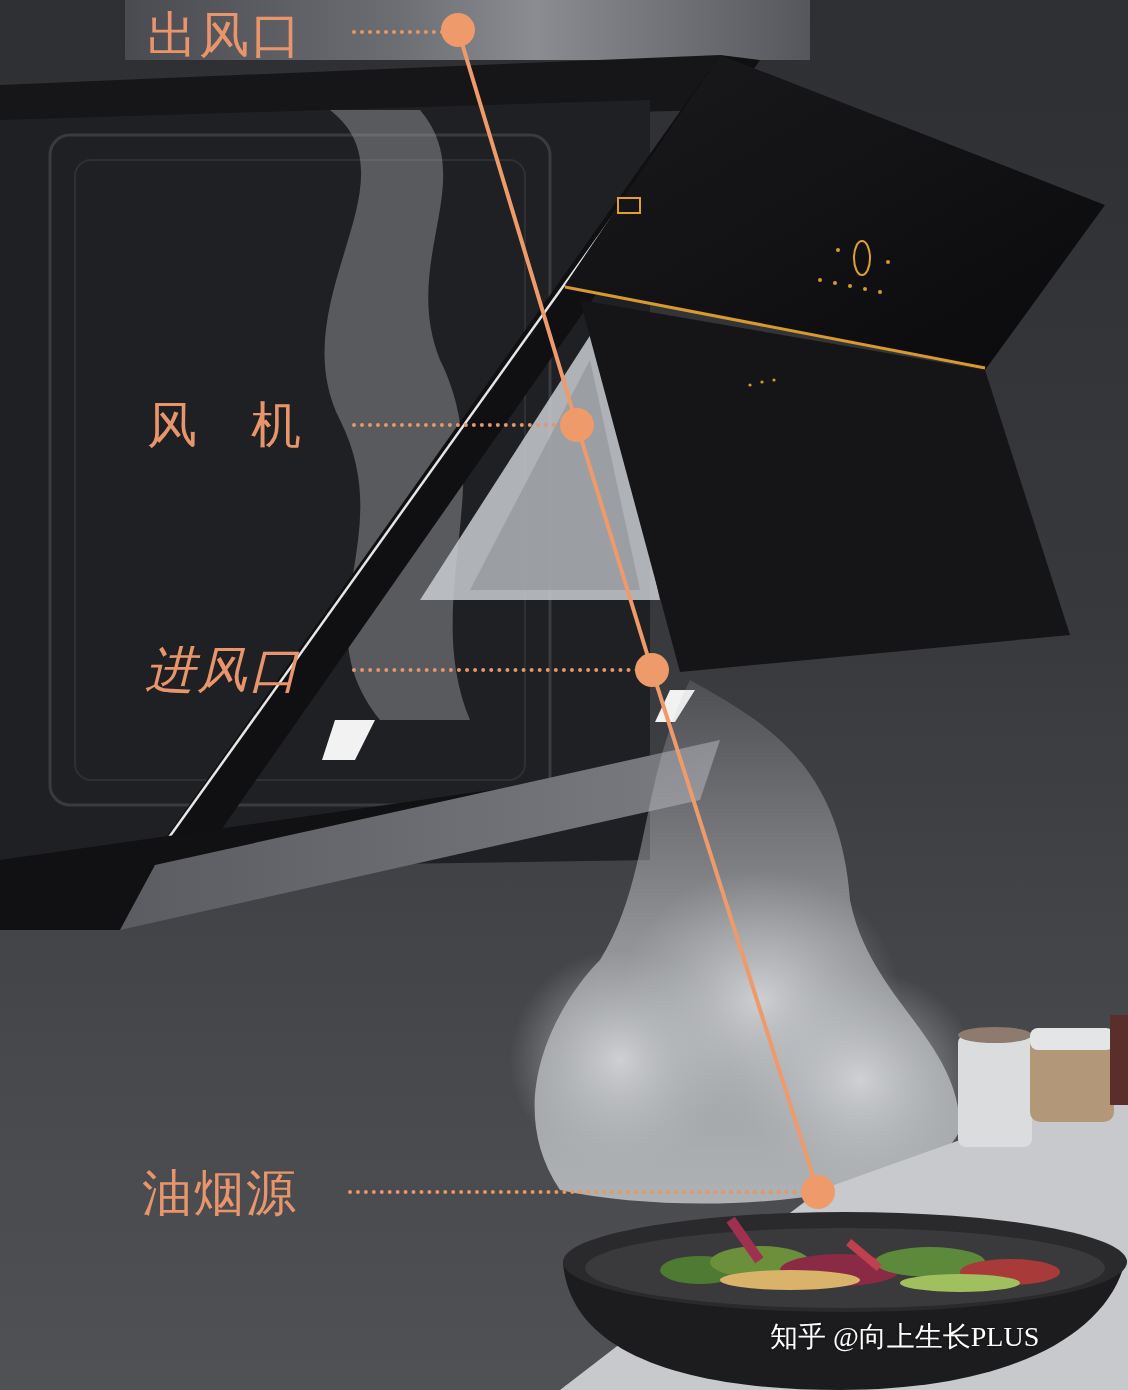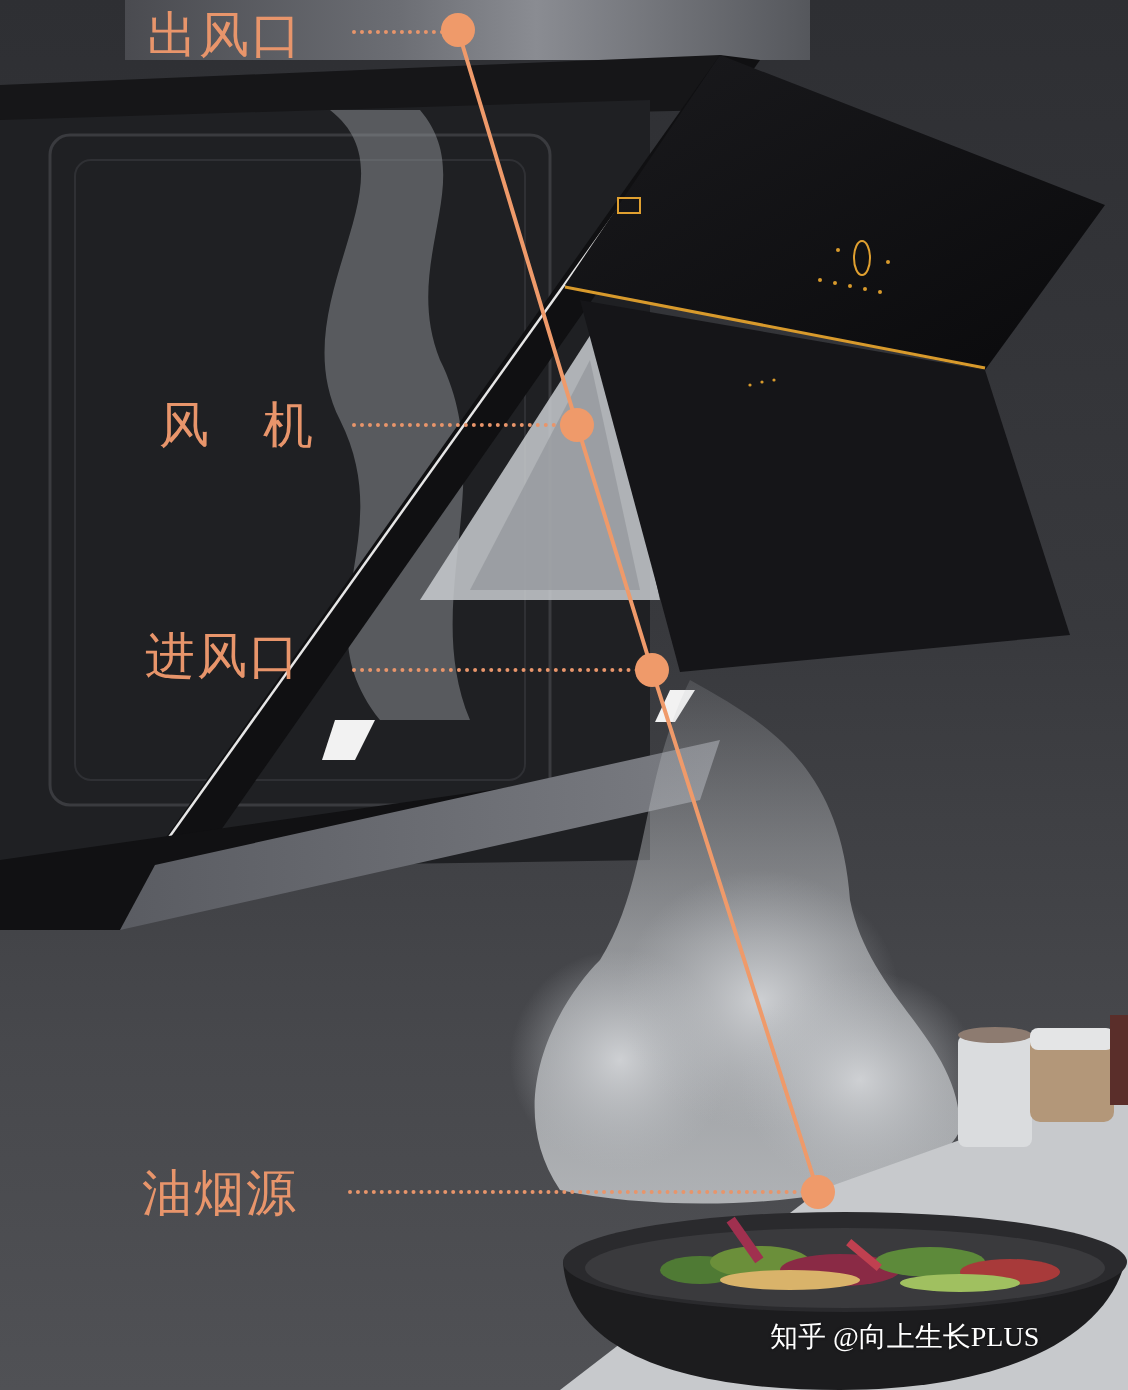--- a/index.html
+++ b/index.html
@@ -119,18 +119,18 @@
   <div class="leader" style="left:352px;top:423px;width:220px;"></div>
   <div class="leader" style="left:352px;top:668px;width:295px;"></div>
   <div class="leader" style="left:348px;top:1190px;width:465px;"></div>
 
   <div class="dot" style="left:458px;top:30px;"></div>
   <div class="dot" style="left:577px;top:425px;"></div>
   <div class="dot" style="left:652px;top:670px;"></div>
   <div class="dot" style="left:818px;top:1192px;"></div>
 
   <div class="label" style="left:147px;top:10px;">出风口</div>
-  <div class="label" style="left:147px;top:400px;margin-left:12px;">风　机</div>
-  <div class="label" style="left:145px;top:631px;">进风口</div>
+  <div class="label" style="left:147px;top:400px;">风　机</div>
+  <div class="label" style="left:145px;top:645px;font-style:italic;">进风口</div>
   <div class="label" style="left:142px;top:1168px;">油烟源</div>
 
   <div class="watermark" style="left:770px;top:1323px;">知乎 @向上生长PLUS</div>
 </div>
 
 </body></html>

